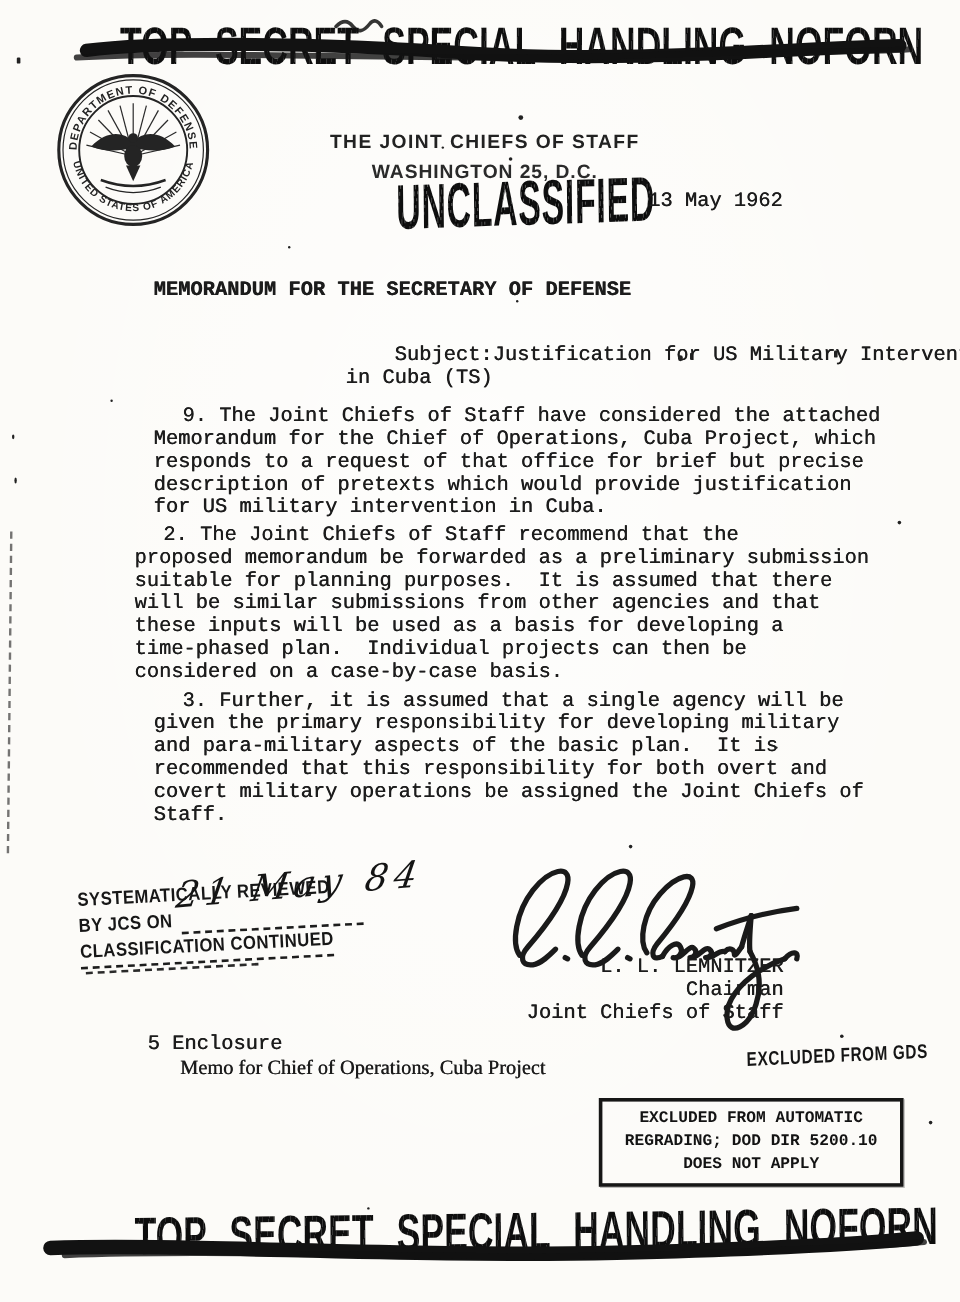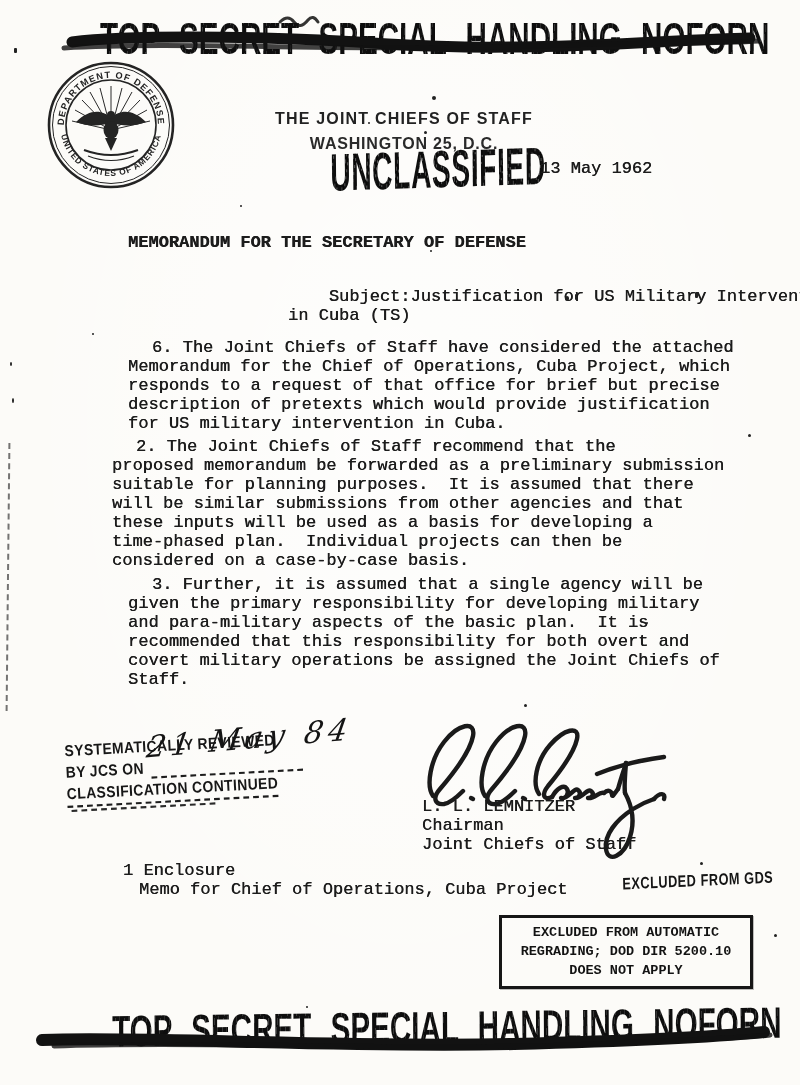--- a/index.html
+++ b/index.html
@@ -96,21 +96,21 @@
     font-size:13.5px; line-height:19px; text-align:center;
     color:#131313; white-space:pre-line;
     box-shadow:1px 1px 0 rgba(0,0,0,.25);
   }
   
   .speck{position:absolute; background:#222; border-radius:50%;}
   .edge-line{
     position:absolute; left:7px; top:443px; height:268px; width:0;
     border-left:2px dashed rgba(25,25,25,.6); transform:rotate(.6deg);
   }
-  .name-block{left:422px; top:797px; width:245px; text-align:left;}
+  .name-block{left:408px; top:797px; width:245px; text-align:right;}
   .sig-svg path{fill:none; stroke:#1a1a1a; stroke-width:4.4; stroke-linecap:round; stroke-linejoin:round;}
 </style>
 </head>
 <body>
 
 <div class="page">
 
   <div class="abs banner-text" style="left:100px; top:17px;">TOP SECRET SPECIAL HANDLING NOFORN</div>
   <svg class="abs strike" style="left:58px; top:8px;" width="710" height="62" viewBox="0 0 710 62">
     <path d="M14,34 C60,28 180,26 330,36 C470,45 600,32 692,30" stroke-width="11"></path>
@@ -167,21 +167,21 @@
   <div class="abs unclassified">UNCLASSIFIED</div>
   <div class="abs mono" style="left:540px; top:159px;">13 May 1962</div>
 
   <div class="abs mono" style="left:128px; top:233px;font-weight:bold;">MEMORANDUM FOR THE SECRETARY OF DEFENSE</div>
 
   <div class="abs mono pre subject">
     <span class="lbl">Subject:</span><span class="pre">Justification for US Military Intervention
 in Cuba (TS)</span>
   </div>
 
-  <div class="abs mono pre para" style="left:128px; top:338px;">6. The Joint Chiefs of Staff have considered the attached
+  <div class="abs mono pre para" style="left:128px; top:338px;">9. The Joint Chiefs of Staff have considered the attached
 Memorandum for the Chief of Operations, Cuba Project, which
 responds to a request of that office for brief but precise
 description of pretexts which would provide justification
 for US military intervention in Cuba.</div>
   <div class="abs mono pre para" style="left:112px; top:437px;">2. The Joint Chiefs of Staff recommend that the
 proposed memorandum be forwarded as a preliminary submission
 suitable for planning purposes.  It is assumed that there
 will be similar submissions from other agencies and that
 these inputs will be used as a basis for developing a
 time-phased plan.  Individual projects can then be
@@ -220,22 +220,22 @@
     <div class="row">
       <span>BY JCS ON</span>
       <span class="dashline"></span>
     </div>
     <div class="underlined">CLASSIFICATION CONTINUED</div>
     <div class="underline2"></div>
   </div>
   <div class="abs handwriting">21 May 84</div>
 
   <div class="abs mono" style="left:123px; top:861px;">
-    <div>1 Enclosure</div>
-    <div style="margin-left:16px;">Memo for Chief of Operations, Cuba Project</div>
+    <div>5 Enclosure</div>
+    <div style="margin-left:27px;font-family:Liberation Serif, serif;">Memo for Chief of Operations, Cuba Project</div>
   </div>
 
   <div class="abs gds">EXCLUDED FROM GDS</div>
 
   <div class="abs regrade">EXCLUDED FROM AUTOMATIC
 REGRADING; DOD DIR 5200.10
 DOES NOT APPLY</div>
 
   <div class="abs banner-text" style="left:112px; top:1009px; transform:scale(.74,1.1) rotate(-.5deg);">TOP SECRET SPECIAL HANDLING NOFORN</div>
   <svg class="abs strike" style="left:34px; top:1000px;" width="742" height="70" viewBox="0 0 742 70">

